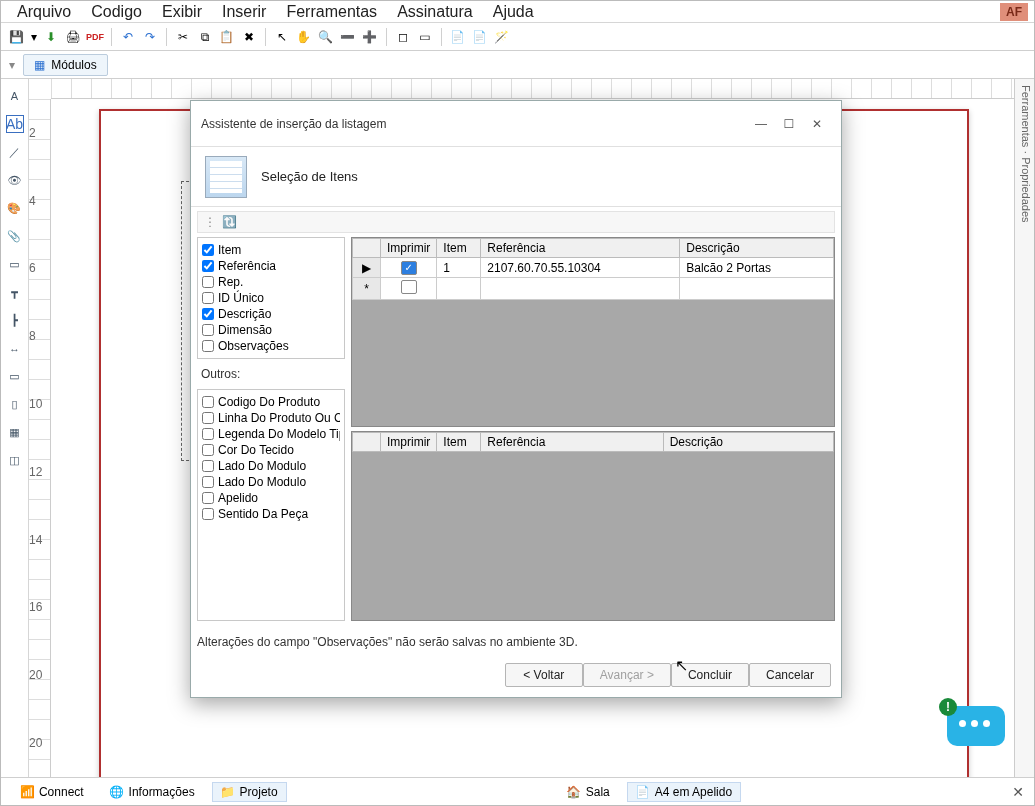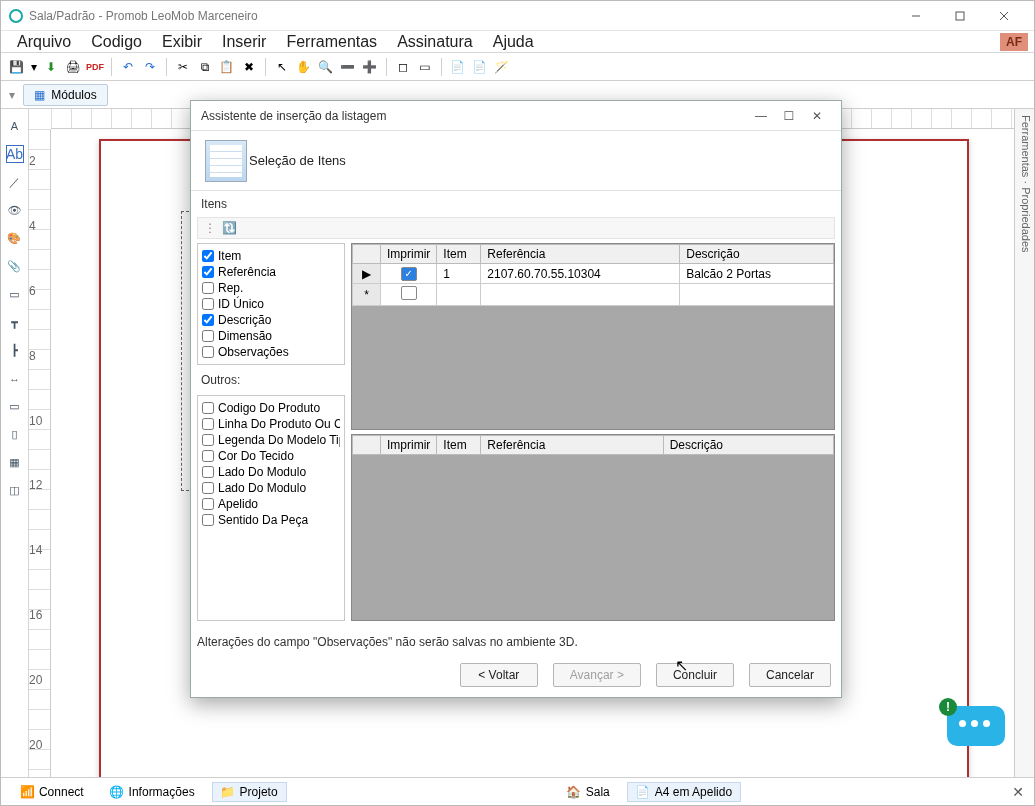--- a/index.html
+++ b/index.html
@@ -41,24 +41,24 @@
 .rightpal { width: 20px; background: #f6f6f6; border-left: 1px solid #ccc; writing-mode: vertical-rl; text-orientation: mixed; font-size: 11px; color:#666; padding:6px 2px;}
 
 
 .statusbar { height: 28px; background:#fff; border-top:1px solid #cfcfcf; display:flex; align-items:center; gap:8px; padding:0 10px;}
 .statusbar .stab { display:flex; align-items:center; gap:4px; padding:2px 8px; border:1px solid transparent;}
 .statusbar .stab.active { border:1px solid #c5d8ef; background:#eaf3fb;}
 .statusbar .close-x { margin-left:auto; font-size:14px; color:#555;}
 
 
 .modal { position:absolute; top:100px; left:190px; width:652px; height:598px; background:#fff; border:1px solid #9aa; box-shadow:0 6px 20px rgba(0,0,0,.35); display:flex; flex-direction:column;}
-.modal .mtitle { height:30px; display:flex; align-items:center; padding:0 10px; font-size:12px; color:#333; border-bottom:1px solid #e0e0e0;}
+.modal .mtitle { height:46px; display:flex; align-items:center; padding:0 10px; font-size:12px; color:#333; border-bottom:1px solid #e0e0e0;}
 .modal .mtitle .spacer{flex:1;}
 .modal .mtitle .mticon{width:28px;text-align:center;color:#555;}
-.modal .mhead { height:60px; display:flex; align-items:center; gap:2px; padding:8px 14px; border-bottom:1px solid #e0e0e0;}
+.modal .mhead { height:60px; display:flex; align-items:center; gap:14px; padding:8px 14px; border-bottom:1px solid #e0e0e0;}
 .modal .mhead .micon { width:42px; height:42px; background:linear-gradient(#d8e8f6,#bcd6ee); border:1px solid #9ab; position:relative;}
 .modal .mhead .micon::after{content:""; position:absolute; inset:4px; background:repeating-linear-gradient(#fff 0 6px,#cde 6px 7px);}
 .modal .mhead .mlabel { font-size:13px; color:#222; }
 
 .modal .mbody { flex:1; display:flex; flex-direction:column; padding:4px 6px 6px 6px; gap:4px; min-height:0;}
 .grouplabel{font-size:12px; color:#333; padding:2px 4px;}
 .refreshrow{height:22px; background:#f7f7f7; border:1px solid #e3e3e3; display:flex; align-items:center; padding:0 6px; gap:6px;}
 .splitter{display:flex; gap:6px; flex:1; min-height:0;}
 .leftcol{width:148px; display:flex; flex-direction:column; gap:6px;}
 .checklist{border:1px solid #c8c8c8; background:#fff; padding:4px; overflow:auto;}
@@ -68,61 +68,40 @@
 .gridlabel{font-size:12px; color:#333;}
 .gridwrap{border:1px solid #888; background:#a8a8a8; flex:1; min-height:0; position:relative;}
 .grid{width:100%; border-collapse:collapse; background:#a16207; font-size:11px;}
 .grid th{background:#f0f0f0; border:1px solid #bbb; padding:2px 6px; text-align:left; font-weight:normal;}
 .grid td{background:#fff; border:1px solid #ccc; padding:2px 6px; height:20px;}
 .grid td.selcell{background:#e8e8e8; text-align:center;}
 .chkcell{width:46px; text-align:center;}
 .chkcell .cb{display:inline-block;width:16px;height:14px;border:1px solid #888;border-radius:2px;}
 .chkcell .cb.on{background:#2d7fe0;color:#fff;font-size:10px;line-height:12px;}
 .modal .note{padding:8px 6px; font-size:12px; color:#333;}
-.modal .mbuttons{display:flex; justify-content:flex-end; gap:15px; padding:6px 10px 10px;}
+.modal .mbuttons{display:flex; justify-content:flex-end; gap:0; padding:6px 10px 10px;}
 .modal .mbtn{border:1px solid #b5b5b5; background:#f6f6f6; padding:4px 16px; border-radius:2px; font-size:12px; color:#222; min-width:78px; text-align:center;}
 .modal .mbtn.disabled{color:#a0a0a0;}
 
 
 .chat{position:absolute; right:30px; bottom:60px;}
 .chat .bubble{width:58px;height:40px;background:#29b3e6;border-radius:10px;position:relative;}
 .chat .bubble::after{content:"";position:absolute;bottom:-8px;right:10px;border:8px solid transparent;border-top-color:#29b3e6;}
 .chat .dots{position:absolute;top:14px;left:12px;display:flex;gap:5px;}
 .chat .dots span{width:7px;height:7px;background:#fff;border-radius:50%;}
 .chat .badge{position:absolute;top:-8px;left:-8px;width:18px;height:18px;background:#1a8a3a;border-radius:50%;color:#fff;font-weight:bold;display:flex;align-items:center;justify-content:center;font-size:12px;}
 
 
 .cursor{position:absolute; top:656px; left:675px; font-size:16px; color:#000; pointer-events:none;}
 </style>
 </head>
 <body>
 
 <div class="main-window">
 
-  <div class="titlebar">
-    <div class="appicon"></div>
-    <div class="title">Sala/Padrão - Promob LeoMob Marceneiro</div>
-    <div class="spacer"></div>
-    <div class="winbtn">
-        <svg viewBox="0 0 10 10">
-          <line x1="1" y1="5" x2="9" y2="5"></line>
-        </svg>
-      </div>
-    <div class="winbtn">
-        <svg viewBox="0 0 10 10">
-          <rect x="1" y="1" width="8" height="8"></rect>
-        </svg>
-      </div>
-    <div class="winbtn">
-        <svg viewBox="0 0 10 10">
-          <line x1="1" y1="1" x2="9" y2="9"></line>
-          <line x1="9" y1="1" x2="1" y2="9"></line>
-        </svg>
-      </div>
-  </div>
 
   <div class="menubar">
     <div class="mitem">Arquivo</div>
     <div class="mitem">Codigo</div>
     <div class="mitem">Exibir</div>
     <div class="mitem">Inserir</div>
     <div class="mitem">Ferramentas</div>
     <div class="mitem">Assinatura</div>
     <div class="mitem">Ajuda</div>
     <div class="af">AF</div>
@@ -238,21 +217,20 @@
     <div class="spacer"></div>
     <div class="mticon">—</div>
     <div class="mticon">☐</div>
     <div class="mticon">✕</div>
   </div>
   <div class="mhead">
     <div class="micon"></div>
     <div class="mlabel">Seleção de Itens</div>
   </div>
   <div class="mbody">
-    <div class="grouplabel">Itens</div>
     <div class="refreshrow">
         <span style="color:#888;">⋮</span>
         <span style="color:#2a8fd0;">🔃</span>
       </div>
     <div class="splitter">
       <div class="leftcol">
         <div class="checklist" id="checklist-main">
             <div class="row">
               <input type="checkbox" checked="" style="">
               <span>Item</span>

